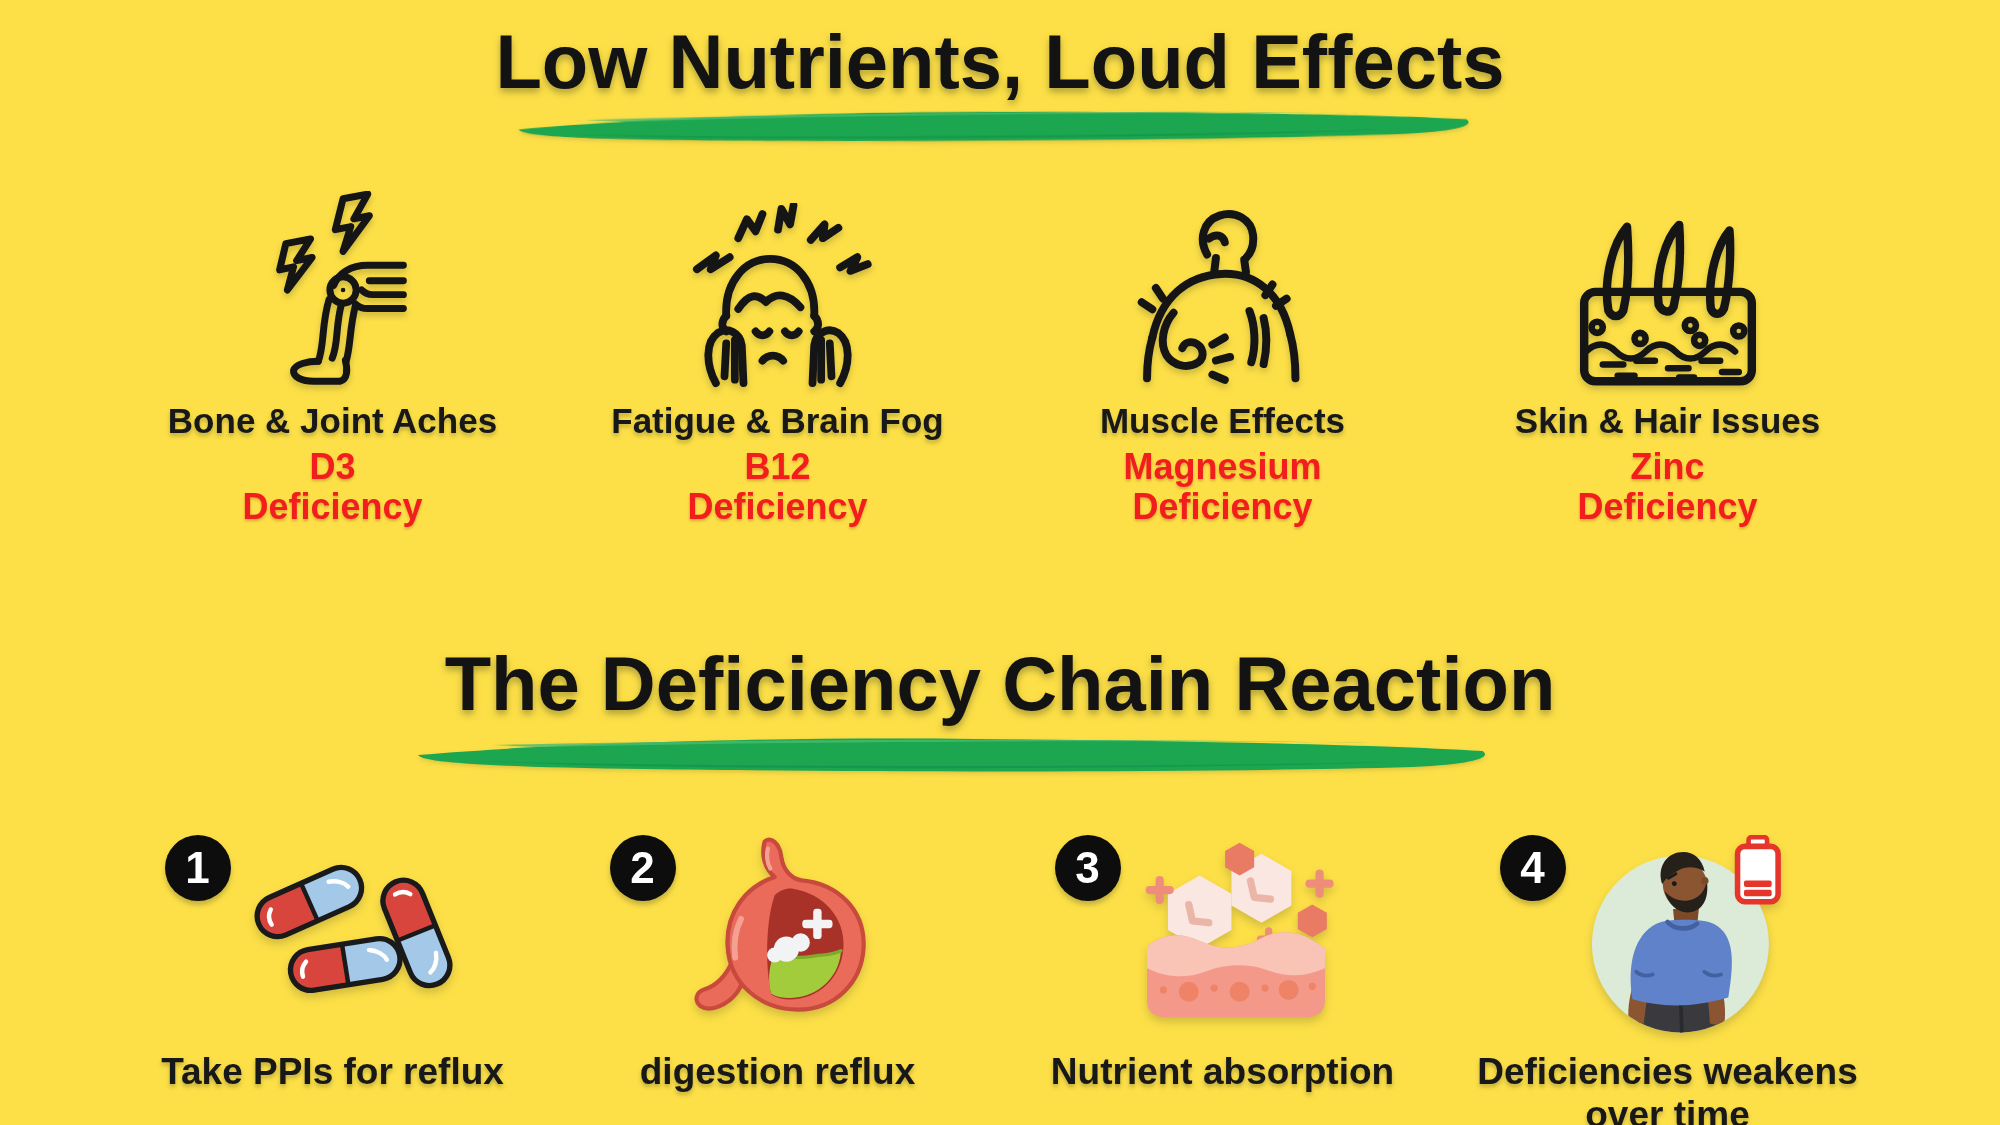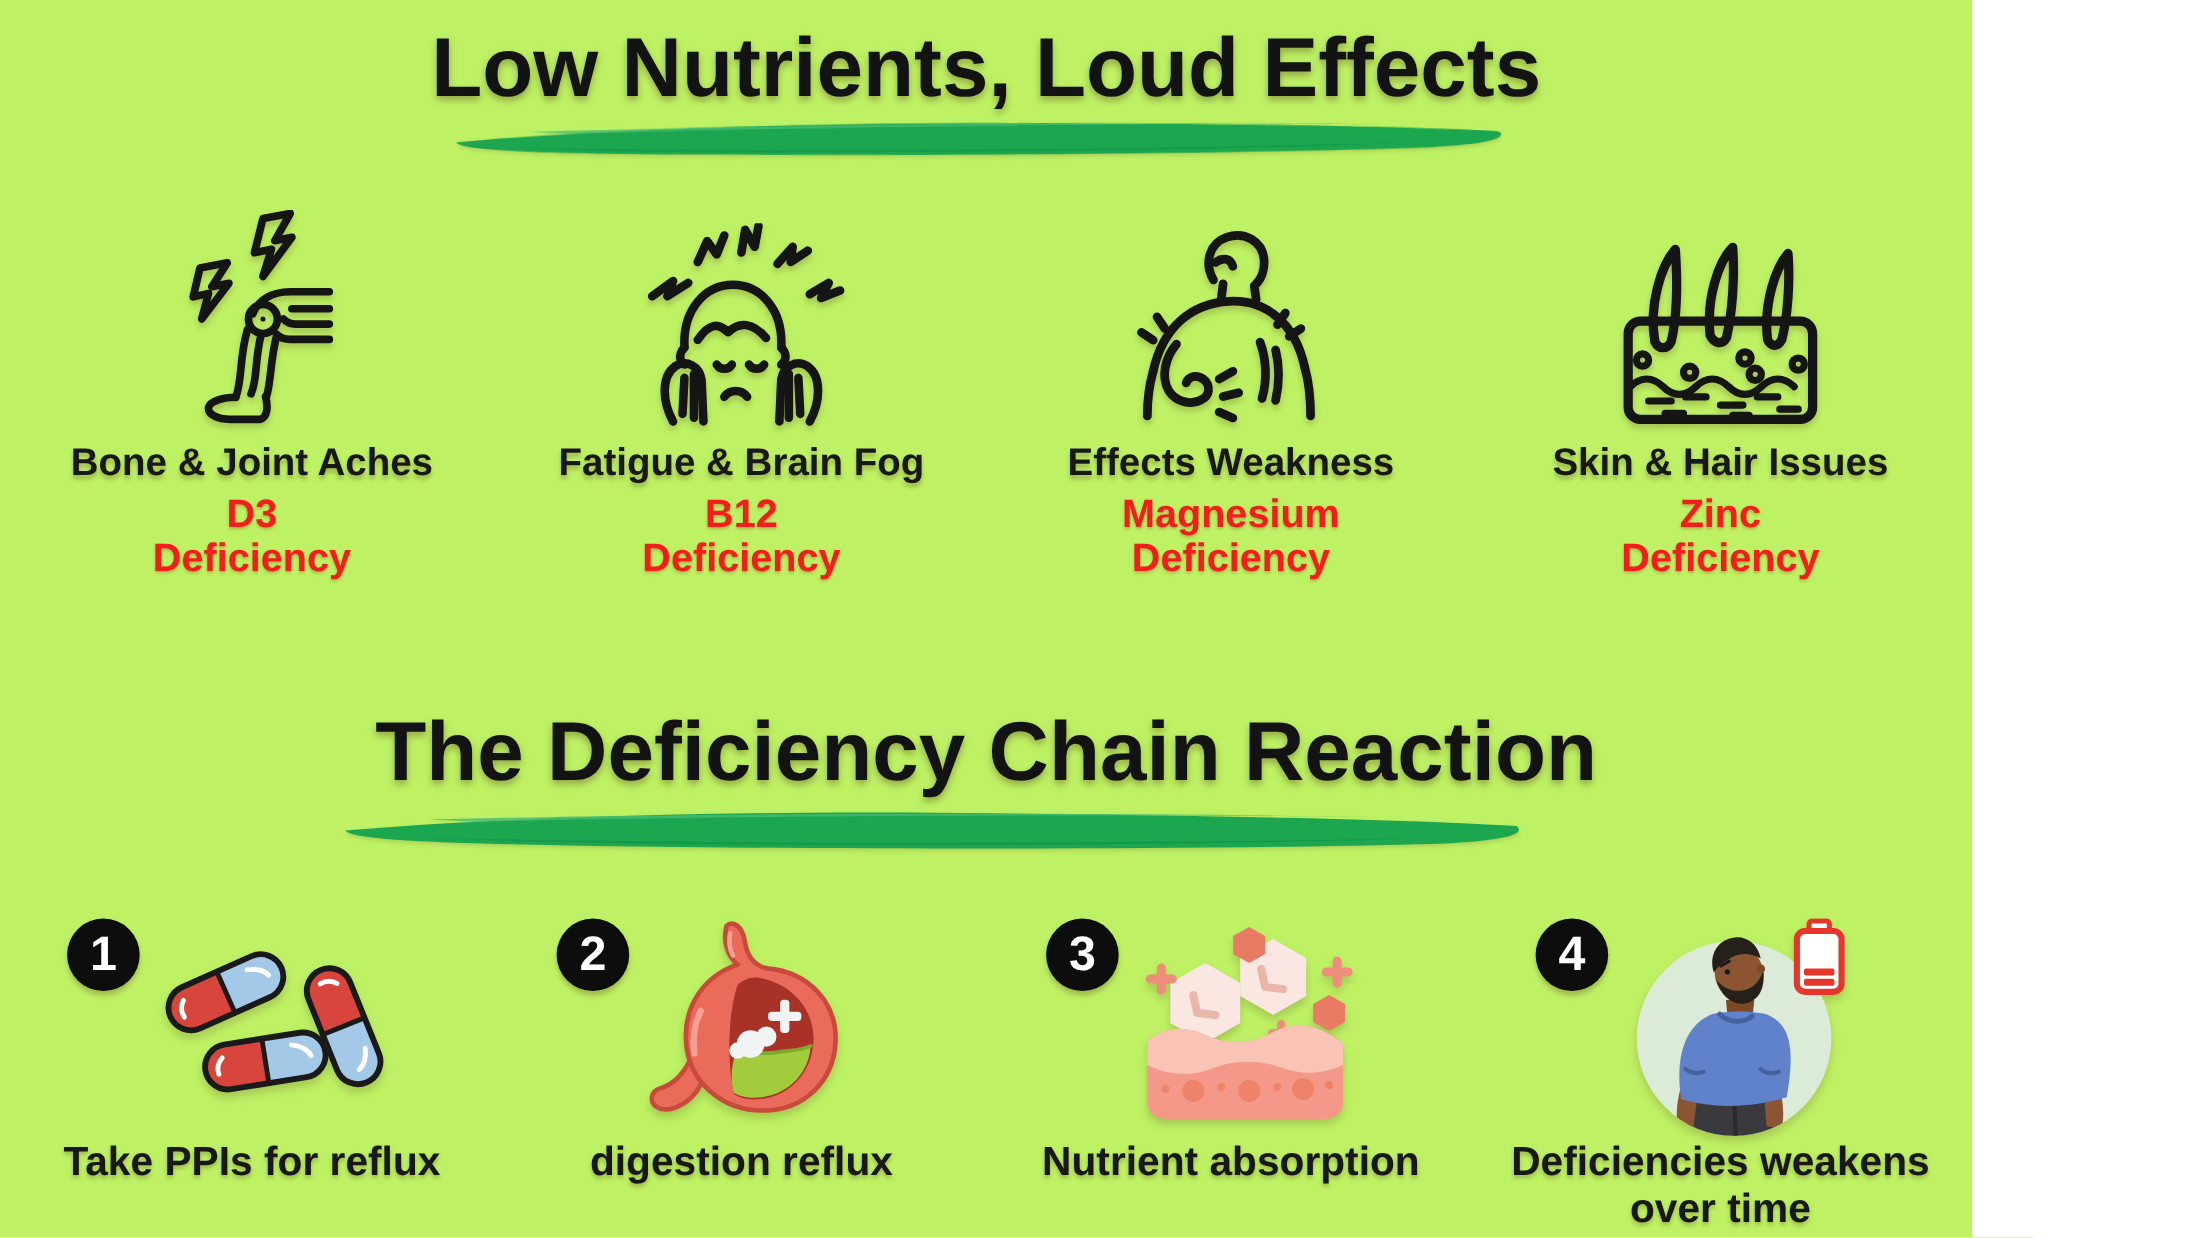--- a/index.html
+++ b/index.html
@@ -1,19 +1,19 @@
 <!DOCTYPE html>
 <html><head>
 <meta charset="utf-8">
 <style>
   html,body{margin:0;padding:0;}
   .canvas{
     position:relative;
-    width:1793px;height:1125px;
-    background:#bef264;
+    width:2000px;height:1125px;
+    background:#fde047;
     overflow:hidden;
     font-family:"Liberation Sans", sans-serif;
     color:#161616;
   }
   .big-title{
     padding-top:22px;
     text-align:center;
     font-size:76px;
     font-weight:700;
     letter-spacing:0px;
@@ -53,21 +53,21 @@
   .illus-box svg{filter:drop-shadow(0 5px 4px rgba(112,106,48,.3));}
   .badge{
     position:absolute;left:calc(50% - 168px);top:0;
     width:66px;height:66px;border-radius:50%;
     background:#0D0D0D;color:#fff;
     display:flex;align-items:center;justify-content:center;
     font-size:44px;font-weight:700;z-index:3;
     box-shadow:0 4px 5px rgba(112,106,48,.4);
   }
   .step-text{
-    margin-top:8px;font-size:37px;font-weight:700;line-height:1.16;color:#181818;
+    margin-top:24px;font-size:37px;font-weight:700;line-height:1.16;color:#181818;
     text-shadow:0 3px 4px rgba(112,106,48,.45);
   }
   .lineart{stroke:#151515;stroke-width:9;fill:none;stroke-linecap:round;stroke-linejoin:round;}
 </style>
 </head>
 <body>
 
 <div class="canvas">
 
   <div class="big-title">Low Nutrients, Loud Effects</div>
@@ -149,21 +149,21 @@
             <path d="M44,96 L52,108"></path>
             <path d="M28,112 L40,120"></path>
             <path d="M176,92 L168,104"></path>
             <path d="M192,108 L180,116"></path>
             <path d="M108,160 l14,-8"></path>
             <path d="M112,178 l16,-4"></path>
             <path d="M108,194 l14,6"></path>
           </g>
         </svg>
       </div>
-      <div class="sym-label">Effects Weakness</div>
+      <div class="sym-label">Muscle Effects</div>
       <div class="sym-def">Magnesium Deficiency</div>
     </div>
 
     <div class="col">
       <div class="icon-box">
         <svg width="190" height="170" viewBox="0 0 204 182">
           <g class="lineart" stroke-width="8">
             <rect x="12" y="78" width="180" height="96" rx="12"></rect>
             <path d="M38,98 C32,62 44,24 58,8 C60,36 60,72 54,98 C50,106 42,106 38,98 Z"></path>
             <path d="M92,92 C88,56 100,20 114,6 C116,34 114,68 108,94 C104,102 96,100 92,92 Z"></path>

